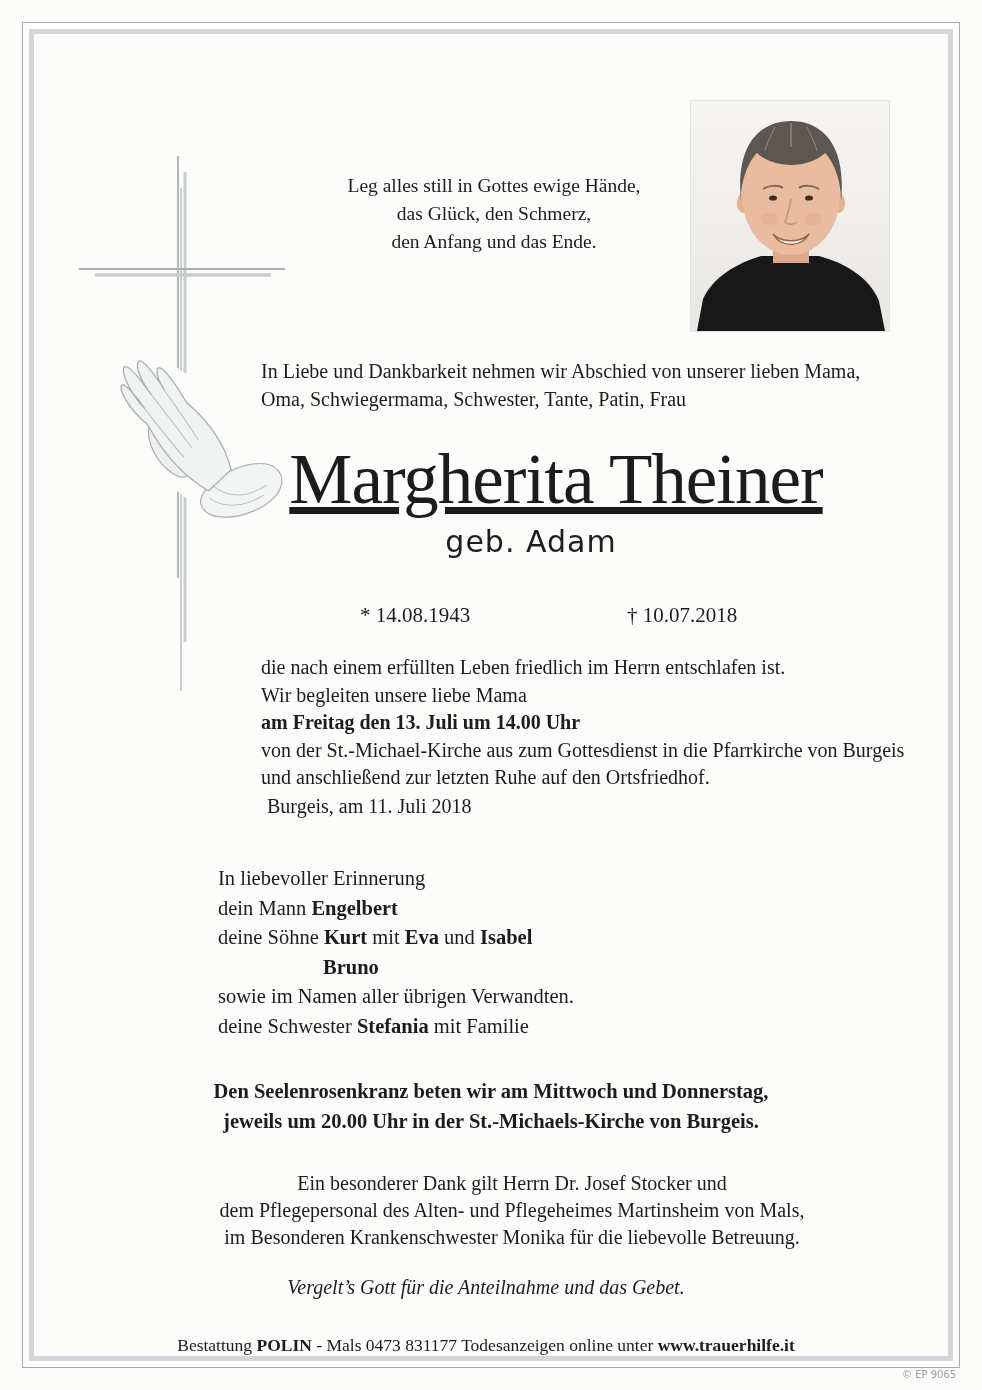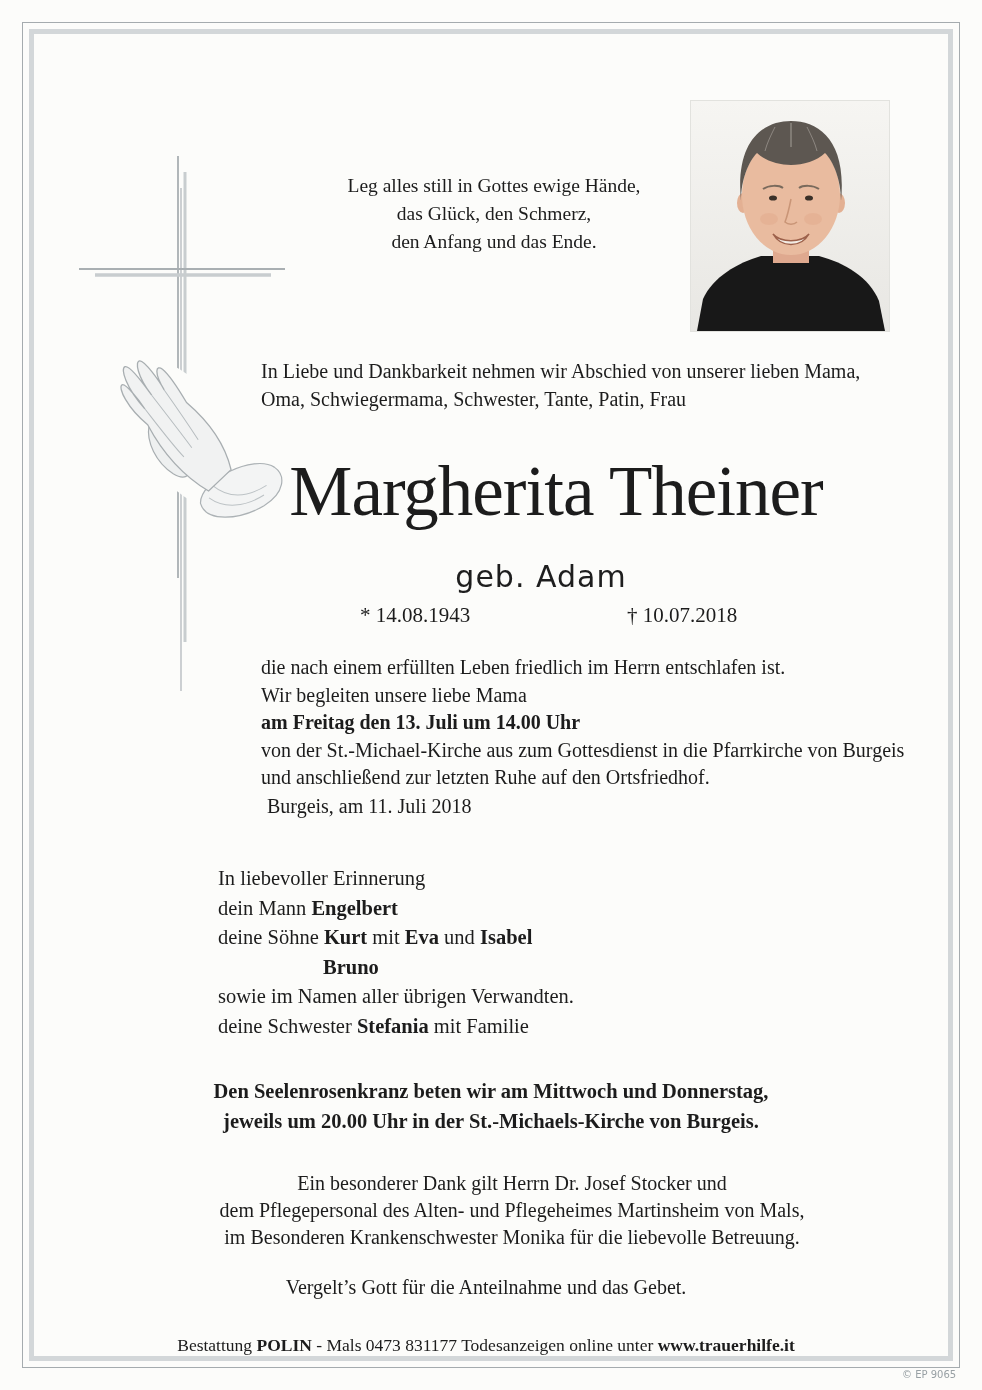--- a/index.html
+++ b/index.html
@@ -9,34 +9,34 @@
     font-family:"Liberation Serif", serif;
     color:#1c1c1c;
   }
   .abs{position:absolute;}
   
   .frame-outer{left:22px;top:22px;right:22px;bottom:22px;border:1px solid #a5abae;}
   .frame-inner{left:29px;top:29px;right:29px;bottom:29px;border:5px solid #d3d7d9;}
   
   .quote{left:294px;top:172px;width:400px;text-align:center;font-size:19.5px;line-height:28px;}
   .intro{left:261px;top:358px;width:680px;font-size:20px;line-height:27.5px;}
-  .name-block{left:256px;top:452px;width:600px;text-align:center;}
+  .name-block{left:256px;top:440px;width:600px;text-align:center;text-decoration:underline;}
   .name{font-size:71px;line-height:78px;letter-spacing:-1px;}
-  .maiden{left:241px;top:524px;width:600px;text-align:center;
-          font-family:"DejaVu Sans", sans-serif;font-size:30px;letter-spacing:1px;color:#1e1e1e;margin-top:35px;}
+  .maiden{left:231px;top:524px;width:600px;text-align:center;
+          font-family:"DejaVu Sans", sans-serif;font-size:30px;letter-spacing:1px;color:#1e1e1e;}
   .dates{top:588px;font-size:21px;margin-top:15px;}
   .birth{left:360px;}
   .death{left:627px;}
   .announce{left:261px;top:654px;width:690px;font-size:20px;line-height:27.6px;}
   .dateline{left:267px;top:795px;font-size:20px;}
   .family{left:218px;top:864px;width:600px;font-size:20.5px;line-height:29.5px;}
   .family .indent{padding-left:105px;}
   .rosary{left:0;top:1076px;width:982px;text-align:center;font-weight:bold;font-size:20.5px;line-height:30px;}
   .thanks{left:0;top:1170px;width:962px;text-align:center;font-size:20px;line-height:27px;padding-left:31px;}
-  .closing{left:0;top:1276px;width:972px;text-align:center;font-size:20px;}
+  .closing{left:0;top:1276px;width:972px;text-align:center;font-size:20px;font-style:italic;}
   .footer{left:0;top:1335px;width:972px;text-align:center;font-size:17.5px;}
   .print-code{left:902px;top:1369px;font-family:"DejaVu Sans", sans-serif;font-size:10px;color:#98a0a4;}
   b{font-weight:bold;}
   .gfx{pointer-events:none;}
 </style>
 </head>
 <body>
 
 <div class="page">
 

